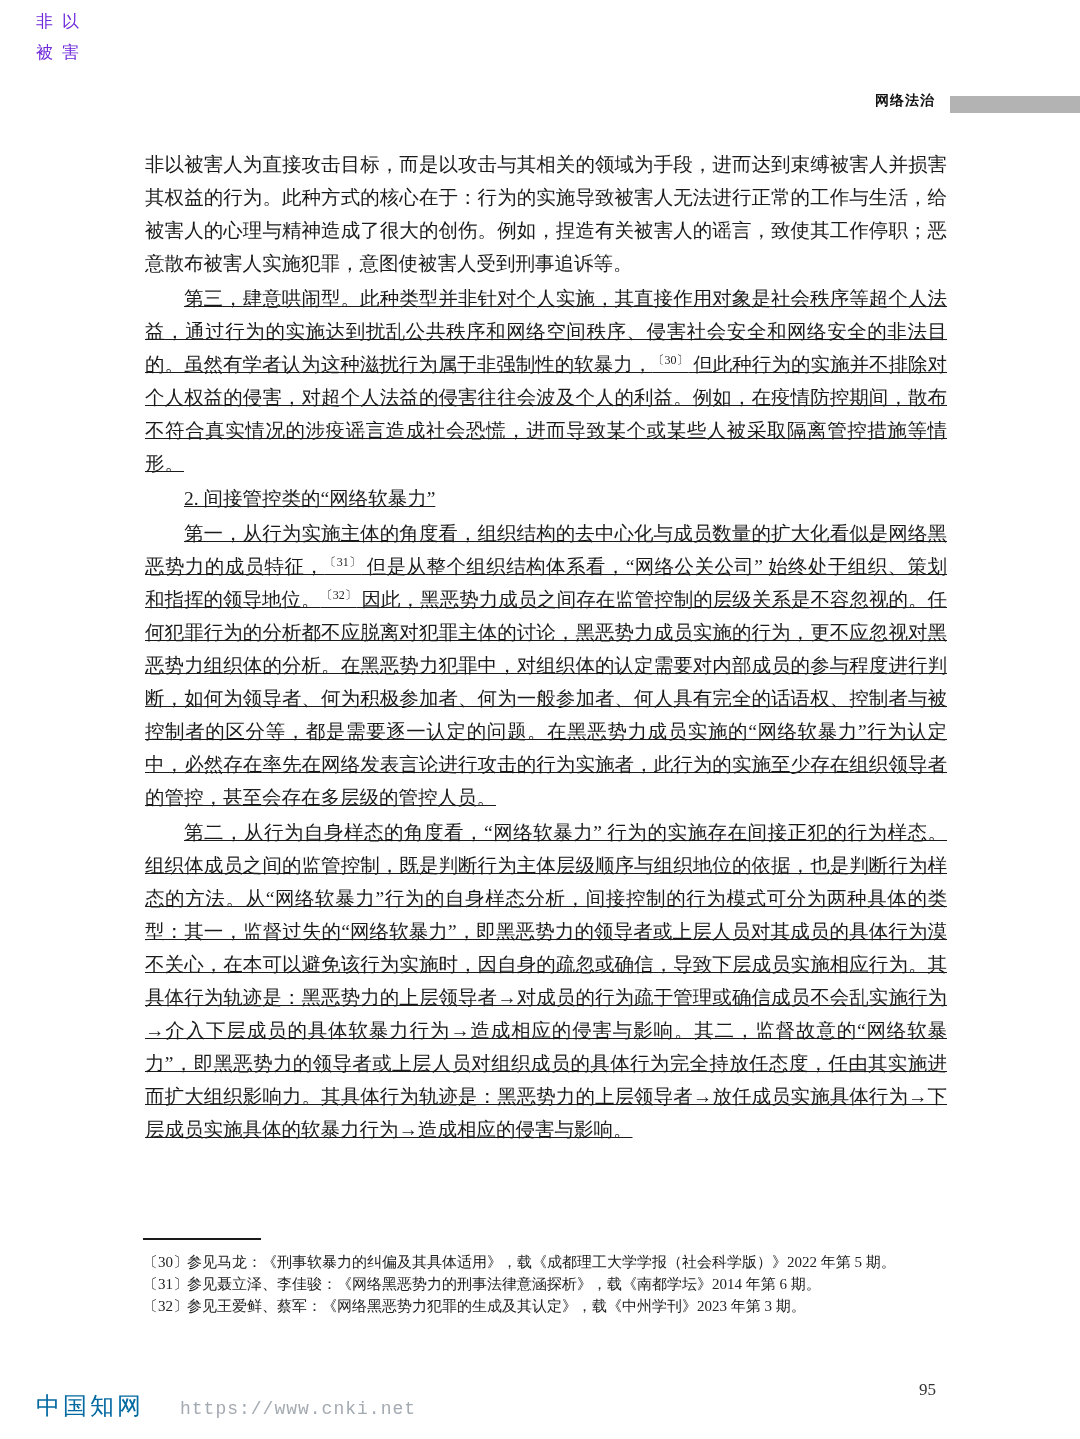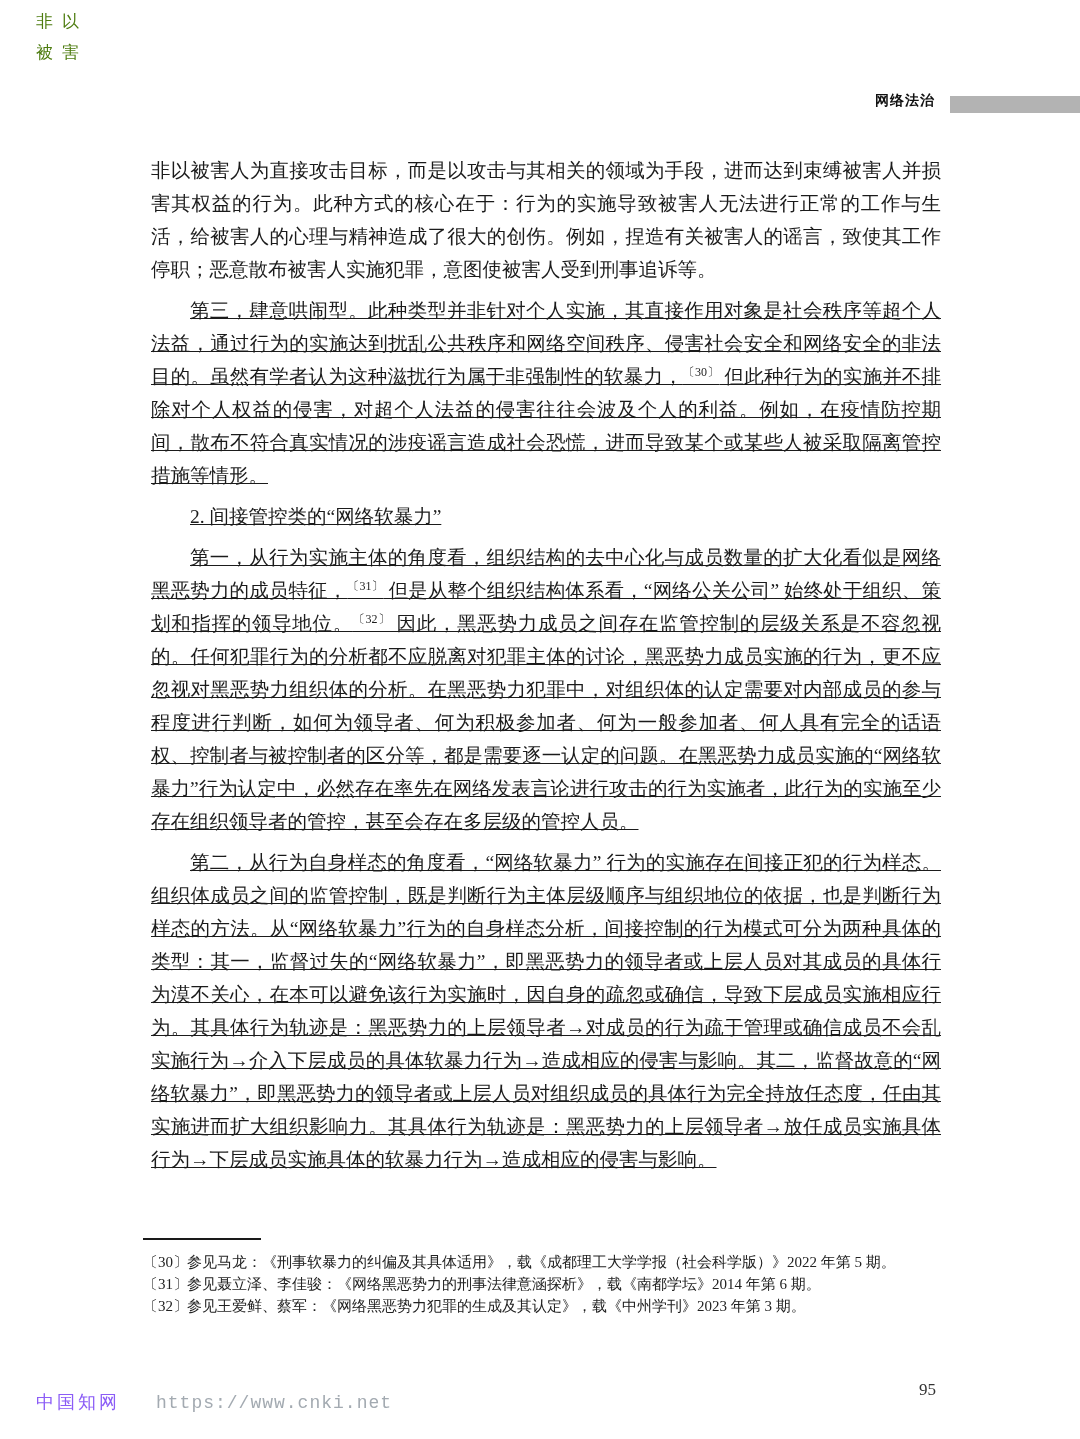--- a/index.html
+++ b/index.html
@@ -10,21 +10,21 @@
     background: #ffffff;
     overflow: hidden;
     font-family: "Liberation Serif", "DejaVu Serif", serif;
     color: #1b1b1b;
   }
   
   .corner-marks {
     position: absolute;
     left: 36px;
     top: 6px;
-    color: #4d7c0f;
+    color: #6d28d9;
     font-size: 17px;
     line-height: 31px;
     letter-spacing: 9px;
     font-family: "Liberation Serif", "DejaVu Serif", serif;
     text-align: right;
   }
   
   .header-title {
     position: absolute;
     top: 92px;
@@ -44,21 +44,21 @@
     background: #b3b3b3;
   }
   
   .body-text {
     position: absolute;
     left: 143px;
     top: 146px;
     width: 806px;
   }
   .body-text p.para {
-    margin: 8px;
+    margin: 2px;
     font-size: 19.5px;
     line-height: 33px;
     text-align: justify;
     color: #1b1b1b;
   }
   .body-text p.para.indent { text-indent: 2em; text-decoration: underline; }
   sup.fnref {
     font-size: 12px;
     line-height: 0;
     vertical-align: 7px;
@@ -96,22 +96,22 @@
   
   .watermark {
     position: absolute;
     left: 36px;
     top: 1390px;
     display: flex;
     align-items: baseline;
     gap: 36px;
   }
   .wm-brand {
-    font-size: 18px;
-    color: #8b5cf6;
+    font-size: 24px;
+    color: #0369a1;
     letter-spacing: 3px;
   }
   .wm-url {
     font-family: "Liberation Mono", "DejaVu Sans Mono", monospace;
     font-size: 18px;
     color: #a3aab1;
     letter-spacing: 1px;
   }
 </style>
 </head>

